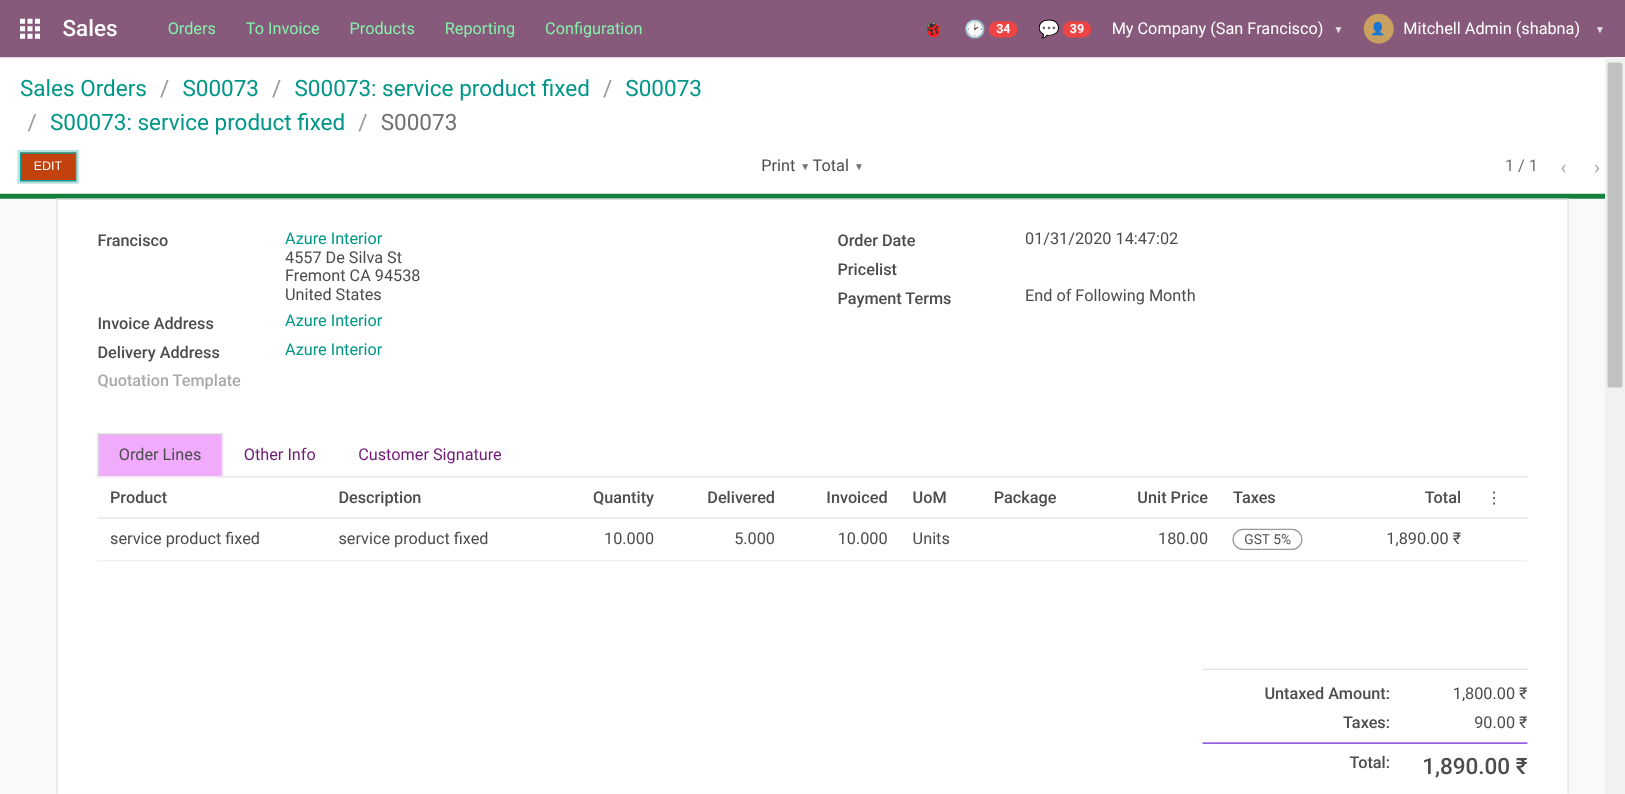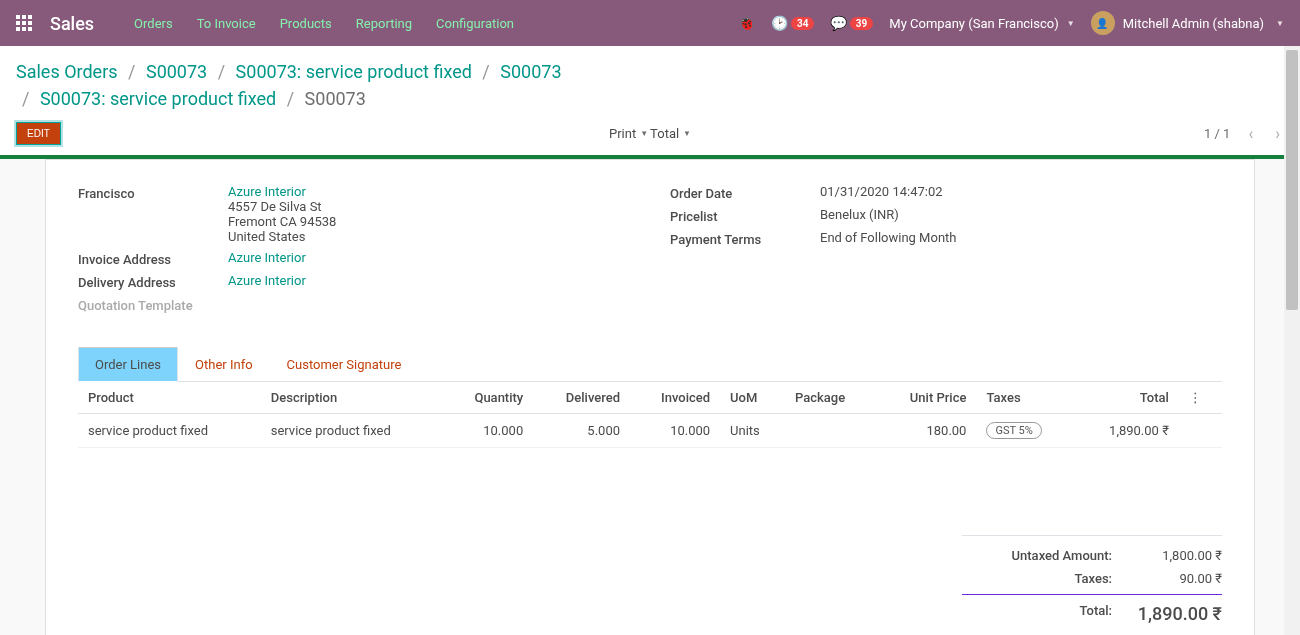--- a/index.html
+++ b/index.html
@@ -43,22 +43,22 @@
   .form-col { flex: 1; }
   .field-row { display: flex; margin-bottom: 6px; align-items: flex-start; }
   .field-label { width: 150px; font-weight: 500; color: #4c4c4c; font-size: 13px; padding-top: 2px; }
   .field-label.muted { color: #aaa; }
   .field-value { flex: 1; font-size: 13px; }
   .link-val { color: #009688; cursor: pointer; }
   .addr-line { display: block; }
 
   
   .tabs { display: flex; border-bottom: 1px solid #dee2e6; margin-top: 28px; }
-  .tab { padding: 9px 16px; font-size: 13px; color: #c2410c; cursor: pointer; border: 1px solid transparent; border-bottom: none; }
-  .tab.active { border-color: #dee2e6; border-bottom: 1px solid #fff; margin-bottom: -1px; background: #7dd3fc; color: #4c4c4c; border-top: 1px solid #ccc; }
+  .tab { padding: 9px 16px; font-size: 13px; color: #701a75; cursor: pointer; border: 1px solid transparent; border-bottom: none; }
+  .tab.active { border-color: #dee2e6; border-bottom: 1px solid #fff; margin-bottom: -1px; background: #f0abfc; color: #4c4c4c; border-top: 1px solid #ccc; }
 
   
   .order-table { width: 100%; border-collapse: collapse; font-size: 13px; }
   .order-table th { text-align: left; padding: 8px 10px; border-bottom: 1px solid #dee2e6; font-weight: 500; color: #4c4c4c; }
   .order-table th.num, .order-table td.num { text-align: right; }
   .order-table td { padding: 8px 10px; border-bottom: 1px solid #f0f0f0; }
   .tax-pill { display: inline-block; border: 1px solid #999; border-radius: 10px; padding: 1px 8px; font-size: 11px; color: #555; }
   .kebab { text-align: center; color: #999; cursor: pointer; }
 
   
@@ -174,21 +174,20 @@
           <div class="field-value"></div>
         </div>
       </div>
       <div class="form-col">
         <div class="field-row">
           <div class="field-label">Order Date</div>
           <div class="field-value">01/31/2020 14:47:02</div>
         </div>
         <div class="field-row">
           <div class="field-label">Pricelist</div>
-          <div class="field-value">Benelux (INR)</div>
         </div>
         <div class="field-row">
           <div class="field-label">Payment Terms</div>
           <div class="field-value">End of Following Month</div>
         </div>
       </div>
     </div>
 
     <div class="tabs">
       <div class="tab active">Order Lines</div>

